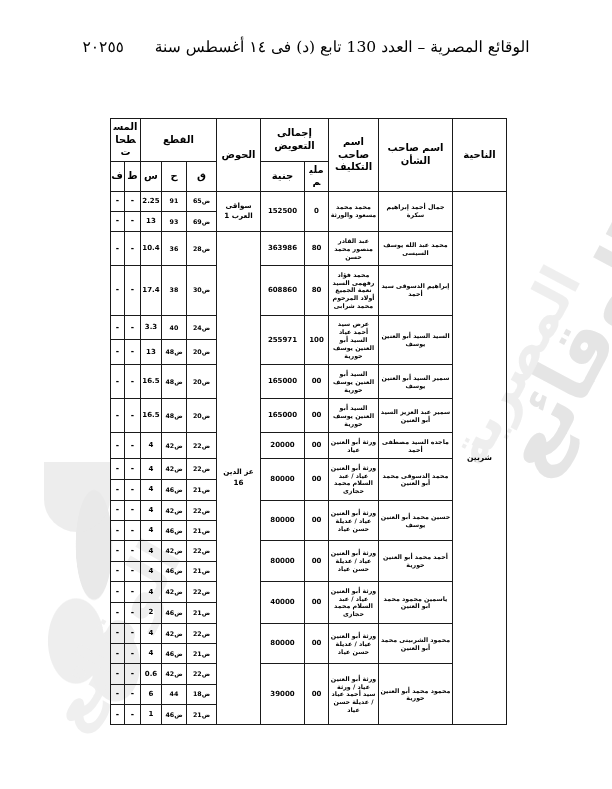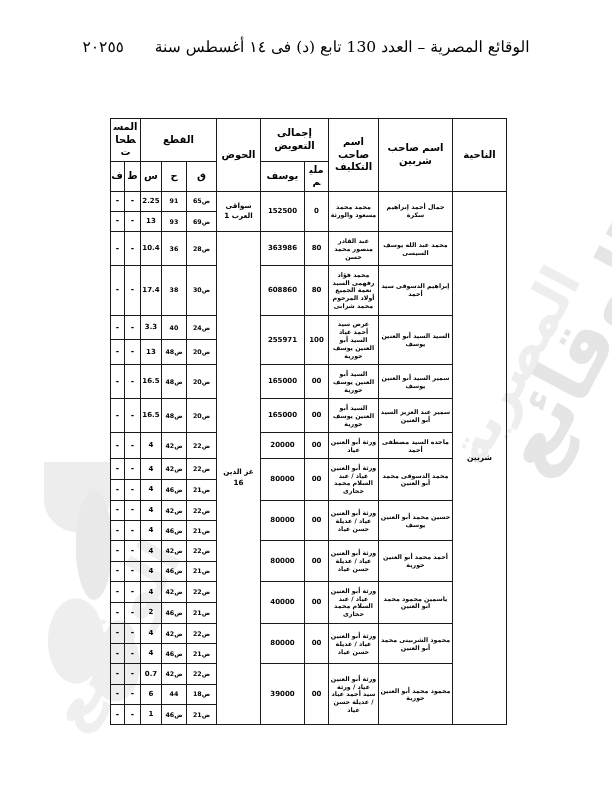--- a/index.html
+++ b/index.html
@@ -125,30 +125,30 @@
           <col class="c-hawd">
         <col class="c-q">
           <col class="c-h">
           <col class="c-s">
         <col class="c-t">
           <col class="c-f">
       </colgroup>
       <thead>
         <tr>
           <th rowspan="2">الناحية</th>
-          <th rowspan="2">اسم صاحب شربين</th>
+          <th rowspan="2">اسم صاحب الشأن</th>
           <th rowspan="2">اسم صاحب التكليف</th>
           <th colspan="2">إجمالى التعويض</th>
           <th rowspan="2">الحوض</th>
           <th colspan="3">القطع</th>
           <th colspan="2">المسطحات</th>
         </tr>
         <tr>
           <th>مليم</th>
-          <th>يوسف</th>
+          <th>جنية</th>
           <th>ق</th>
           <th>ح</th>
           <th>س</th>
           <th>ط</th>
           <th>ف</th>
         </tr>
       </thead>
       <tbody id="tbody">
           <tr>
             <td rowspan="22" class="nahya" style="padding-top: 4.66016px; padding-bottom: 4.66016px;">شربين</td>
@@ -334,21 +334,21 @@
             <td class="dash" style="padding-top: 4.66016px; padding-bottom: 4.66016px;">-</td>
             <td class="dash" style="padding-top: 4.66016px; padding-bottom: 4.66016px;">-</td>
           </tr>
           <tr>
             <td rowspan="3" style="padding-top: 4.66016px; padding-bottom: 4.66016px;">محمود محمد أبو العنين حورية</td>
             <td rowspan="3" style="padding-top: 4.66016px; padding-bottom: 4.66016px;">ورثة أبو العنين عياد / ورثة سيد أحمد عياد / عديلة حسن عياد</td>
             <td rowspan="3" class="num" style="padding-top: 4.66016px; padding-bottom: 4.66016px;">00</td>
             <td rowspan="3" class="num" style="padding-top: 4.66016px; padding-bottom: 4.66016px;">39000</td>
             <td style="padding-top: 4.66016px; padding-bottom: 4.66016px;">ض22</td>
             <td style="padding-top: 4.66016px; padding-bottom: 4.66016px;">ض42</td>
-            <td class="num" style="padding-top: 4.66016px; padding-bottom: 4.66016px;">0.7</td>
+            <td class="num" style="padding-top: 4.66016px; padding-bottom: 4.66016px;">0.6</td>
             <td class="dash" style="padding-top: 4.66016px; padding-bottom: 4.66016px;">-</td>
             <td class="dash" style="padding-top: 4.66016px; padding-bottom: 4.66016px;">-</td>
           </tr>
           <tr>
             <td style="padding-top: 4.66016px; padding-bottom: 4.66016px;">ض18</td>
             <td style="padding-top: 4.66016px; padding-bottom: 4.66016px;">44</td>
             <td class="num" style="padding-top: 4.66016px; padding-bottom: 4.66016px;">6</td>
             <td class="dash" style="padding-top: 4.66016px; padding-bottom: 4.66016px;">-</td>
             <td class="dash" style="padding-top: 4.66016px; padding-bottom: 4.66016px;">-</td>
           </tr>

